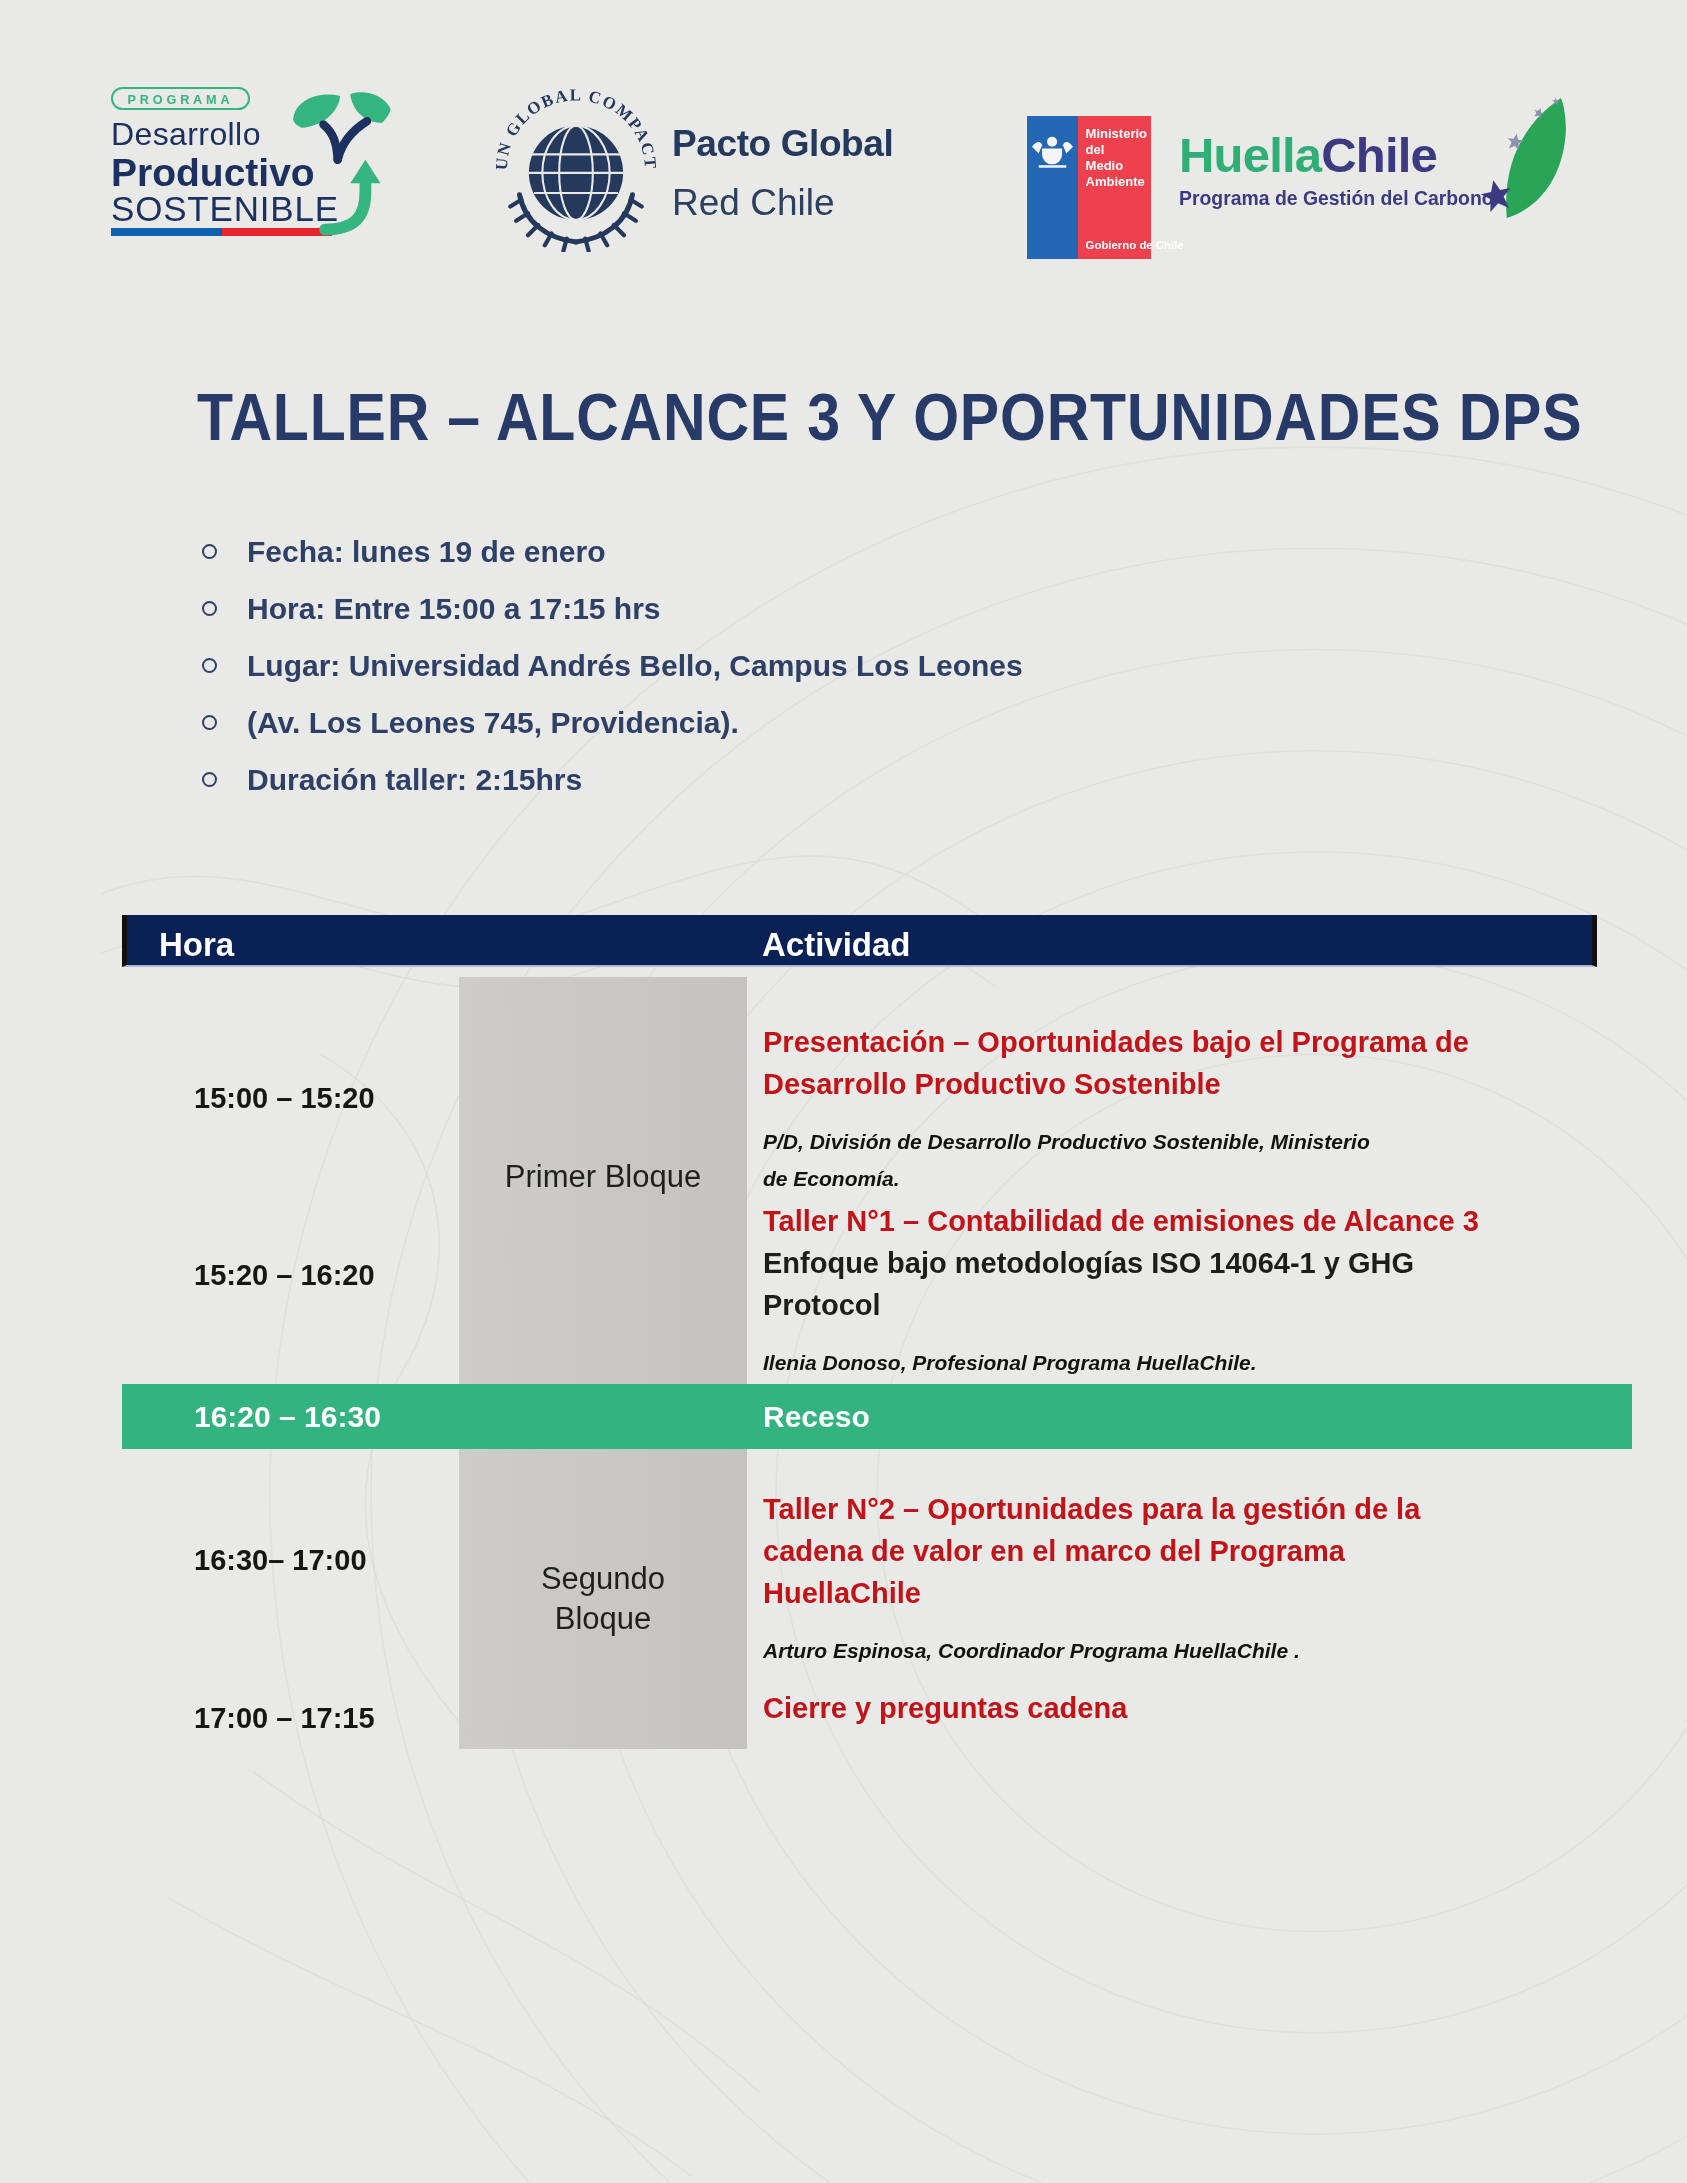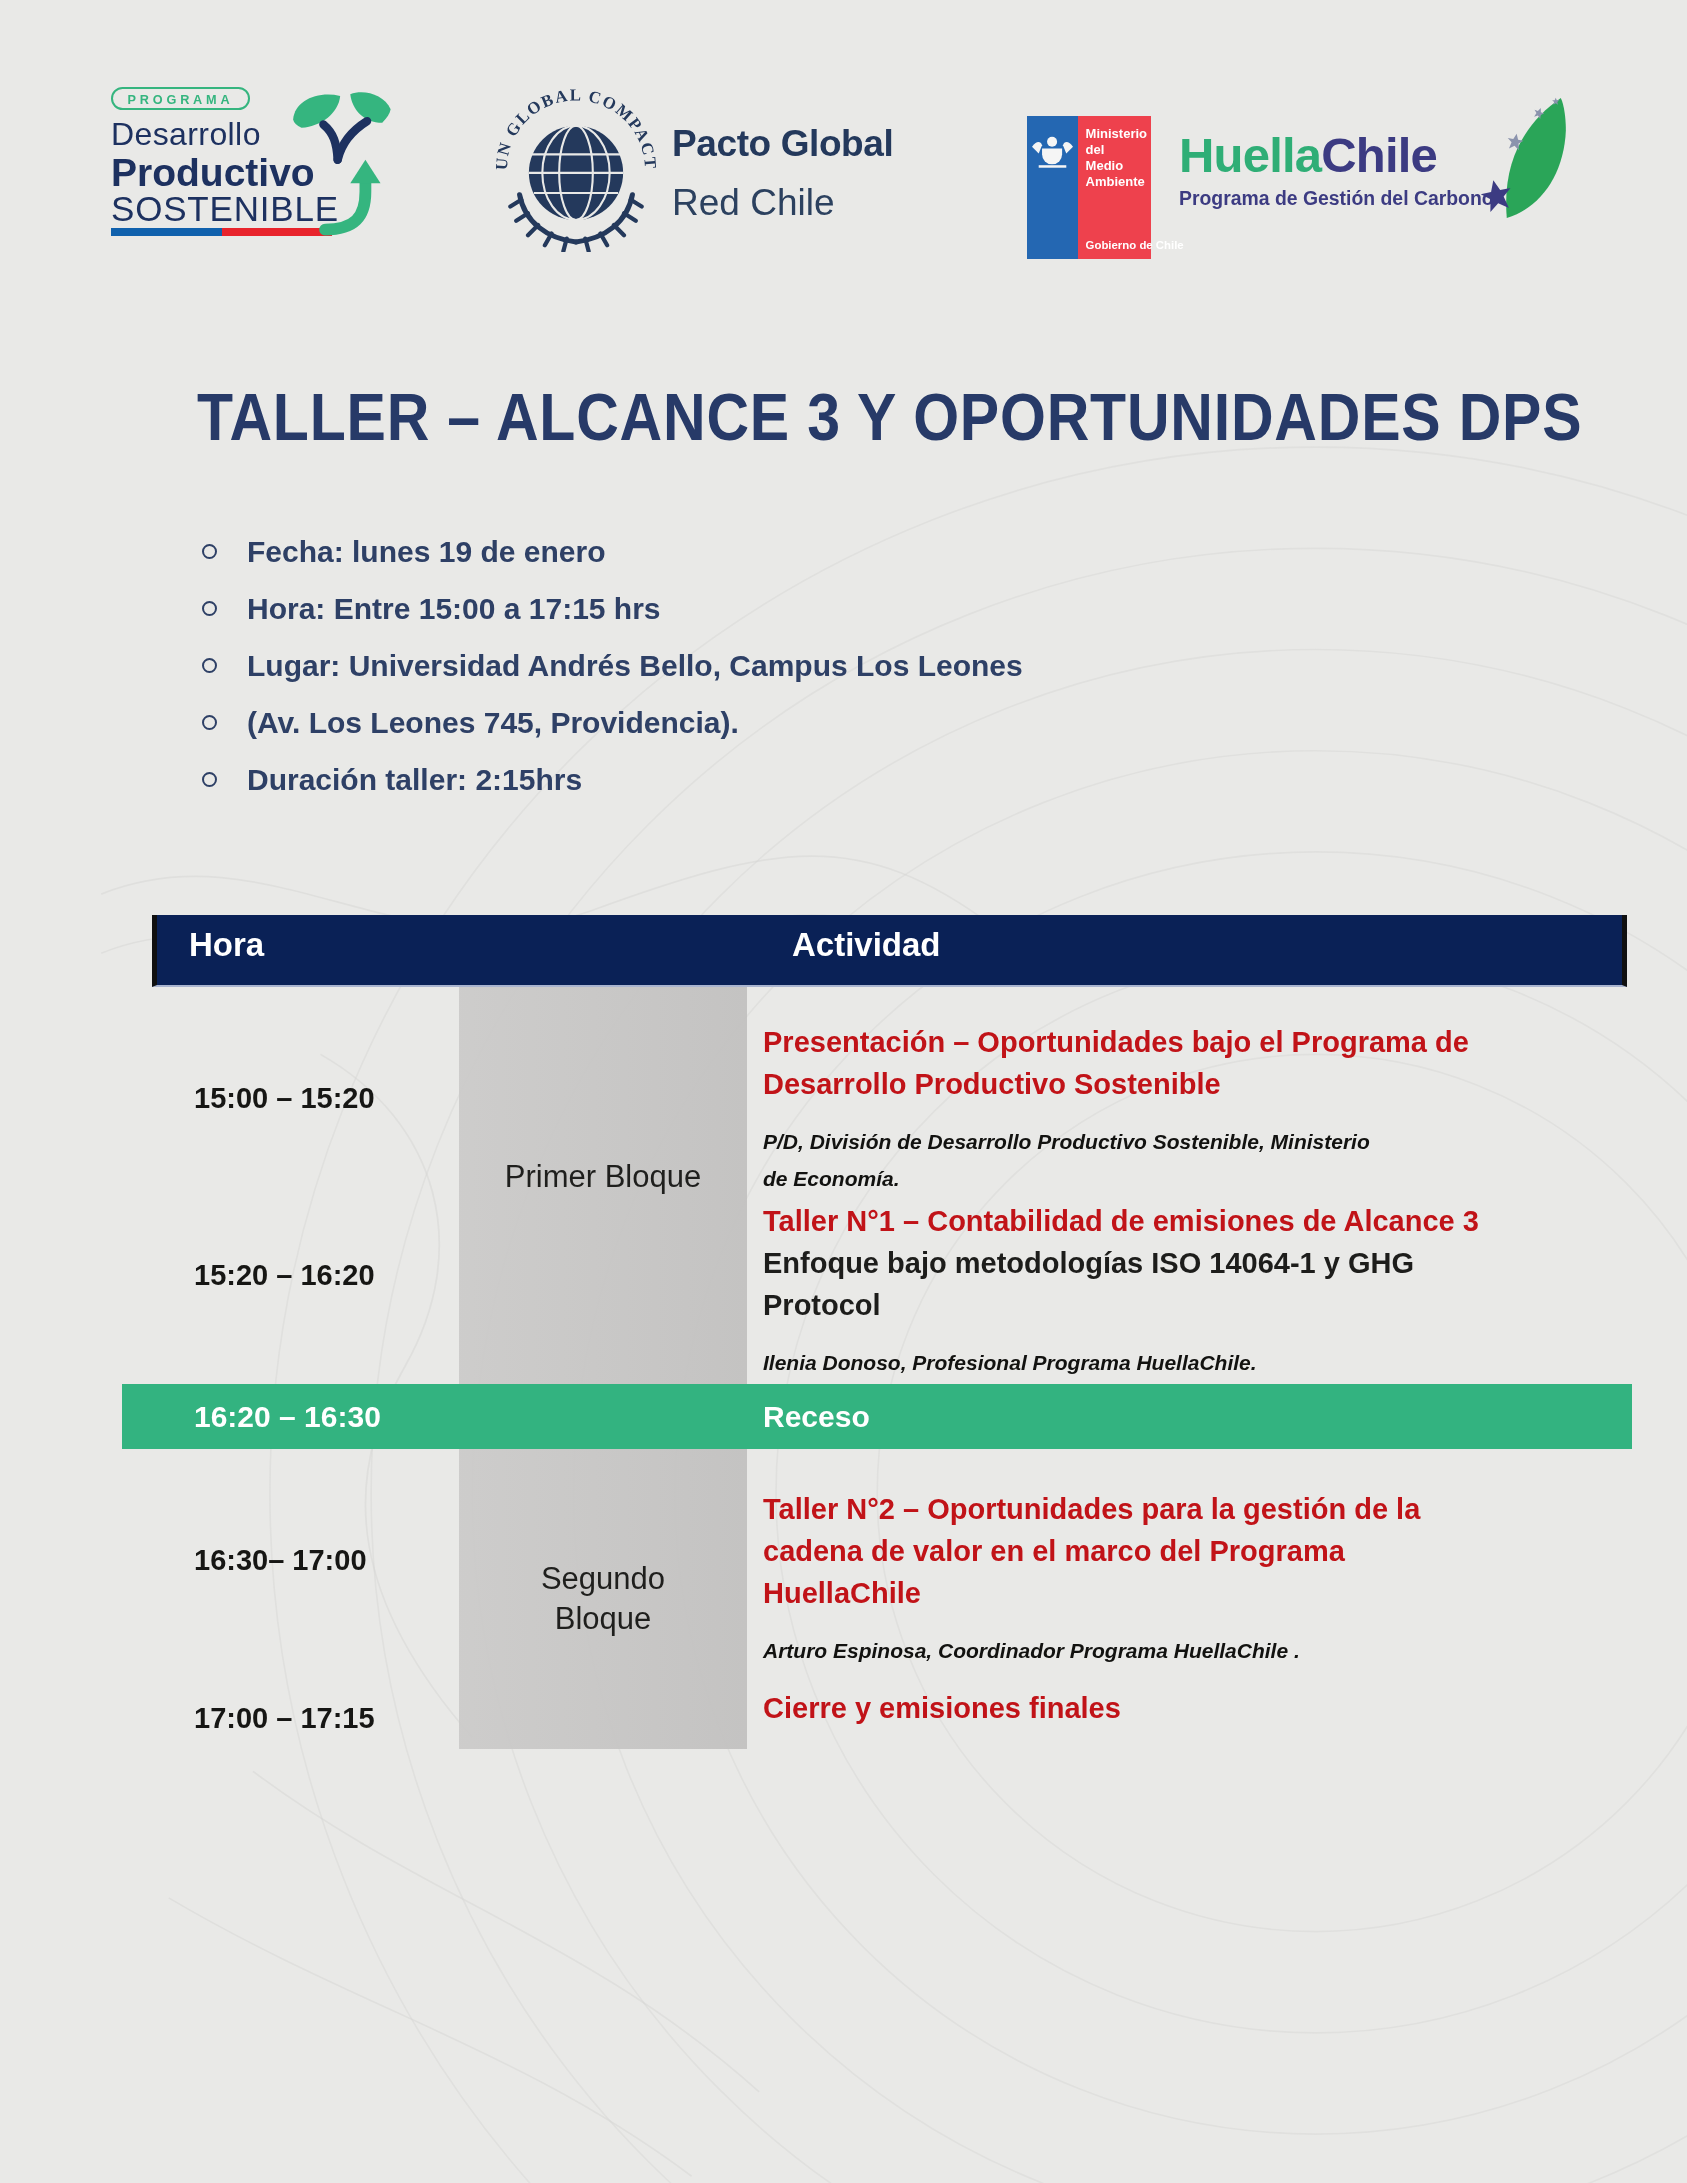--- a/index.html
+++ b/index.html
@@ -39,22 +39,22 @@
     left:197px;top:378px;font-size:59px;font-weight:bold;color:#273a68;letter-spacing:0.8px;
     white-space:nowrap;transform:scaleY(1.14);transform-origin:left top;z-index:2;
   }
   
   .bullets{left:202px;top:523px;z-index:2;}
   .bullet-row{display:flex;align-items:center;height:57px;}
   .bullet-ring{width:11px;height:11px;border:2.5px solid #2e4066;border-radius:50%;margin-right:30px;flex:0 0 auto;}
   .bullet-text{font-size:30px;font-weight:bold;color:#2e4066;white-space:nowrap;}
   
   .tbl-header{
-    left:122px;top:915px;width:1475px;height:72px;background:#0a2156;box-sizing:border-box;
-    border-left:5.9px solid #101010;border-right:5.9px solid #101010;border-bottom:2.5px solid #a9b4cf;z-index:3;margin-left:30px;
+    left:122px;top:915px;width:1475px;height:52px;background:#0a2156;box-sizing:border-box;
+    border-left:5.9px solid #101010;border-right:5.9px solid #101010;border-bottom:2.5px solid #a9b4cf;z-index:3;
   }
   .tbl-header .h-col{position:absolute;top:0;height:59px;line-height:59px;color:#ffffff;font-size:33px;font-weight:bold;}
   .h-hora{left:32px;}
   .h-actividad{left:635px;}
   .gray-col{
     left:459px;top:977px;width:288px;height:772px;z-index:1;
     background:linear-gradient(90deg, rgba(203,202,201,0.92), rgba(194,193,192,0.95));
   }
   .time-cell{position:absolute;left:194px;font-size:29px;font-weight:bold;color:#161614;white-space:nowrap;z-index:2;}
   .block-label{position:absolute;left:459px;width:288px;text-align:center;font-size:31px;color:#1f1f1d;z-index:2;white-space:pre-line;line-height:40px;}
@@ -227,17 +227,17 @@
   </div>
 
   <div class="activity" style="top:1488px;">
     <div class="a-title">Taller N°2 – Oportunidades para la gestión de la
 cadena de valor en el marco del Programa
 HuellaChile</div>
     <div class="a-speaker">Arturo Espinosa, Coordinador Programa HuellaChile .</div>
   </div>
 
   <div class="activity" style="top:1687px;">
-    <div class="a-title">Cierre y emisiones finales</div>
+    <div class="a-title">Cierre y preguntas cadena</div>
   </div>
 
 </div>
 
 
 </body></html>

